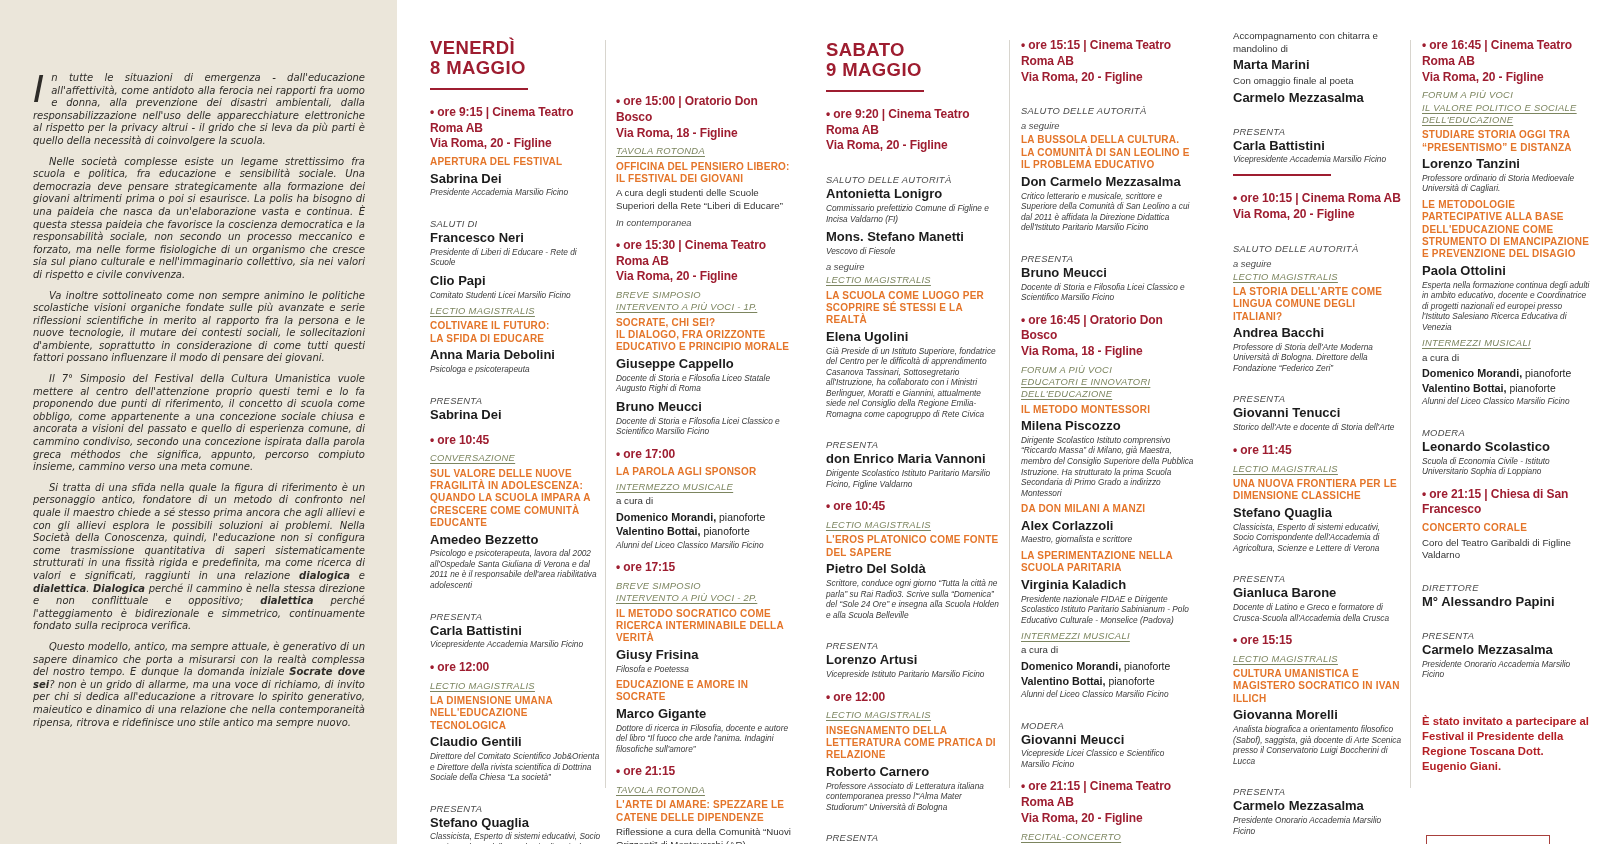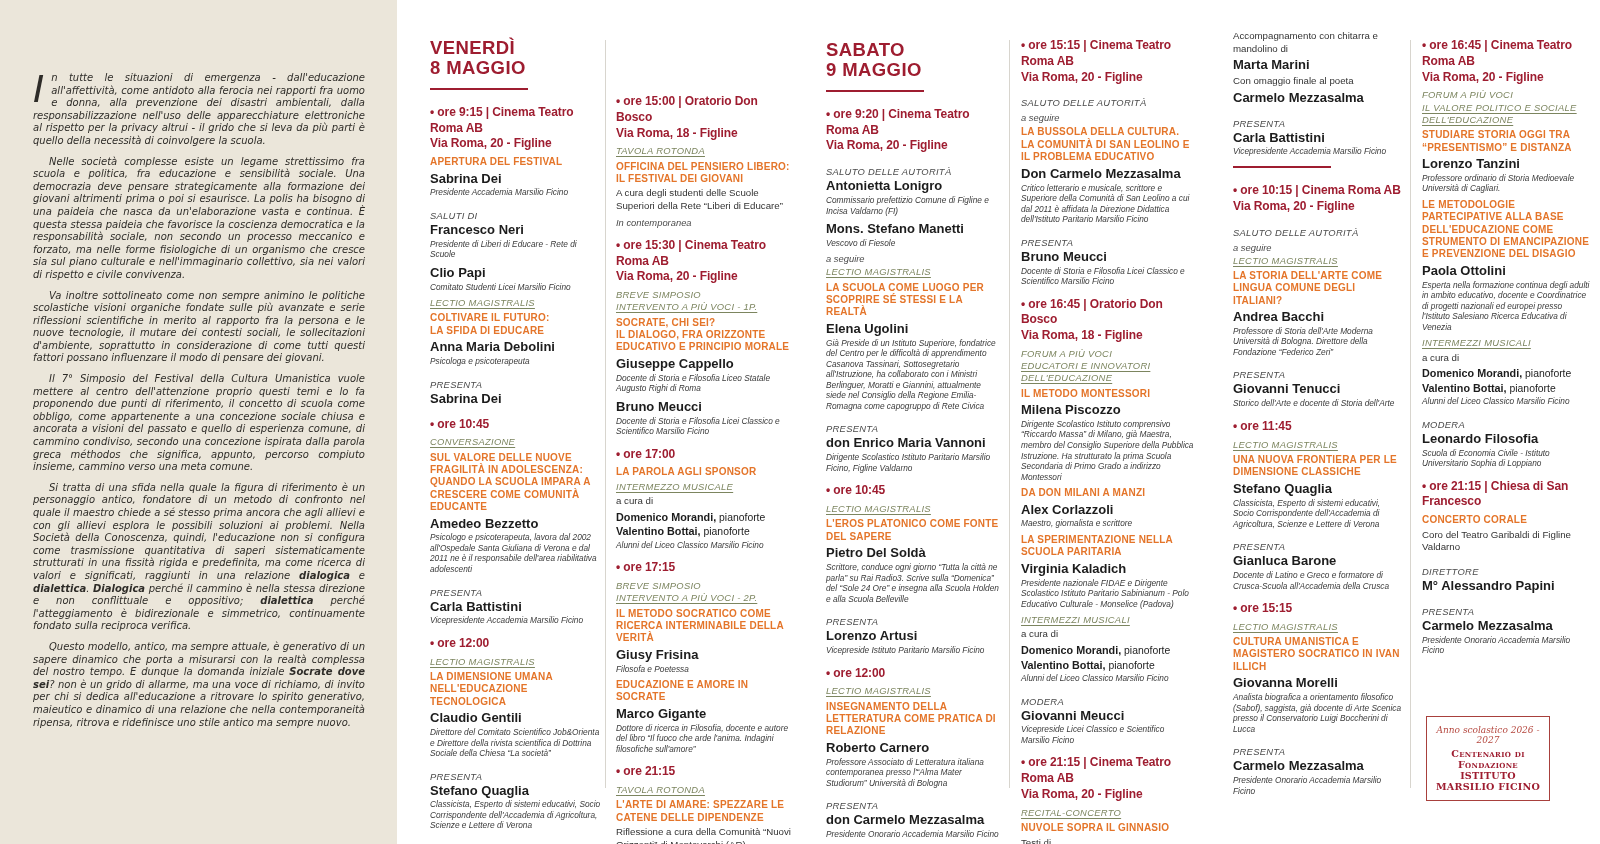--- a/index.html
+++ b/index.html
@@ -40,21 +40,21 @@
   .b{margin:0 0 3px}
   .b-time{color:var(--crimson);font-weight:bold;font-size:12px;line-height:1.32;
     letter-spacing:-.1px;margin:10px 0 4px}
   .b-title{color:var(--orange);font-weight:bold;font-size:10px;line-height:1.24;
     letter-spacing:.2px;margin:3px 0 2px}
   .b-name{color:#1c1c1c;font-weight:bold;font-size:13px;line-height:1.22;margin:1px 0 0}
   .b-bio{color:#3a3a3a;font-style:italic;font-size:8.3px;line-height:1.27;margin:1px 0 5px}
   .b-genre,.b-genre-u{color:var(--olive);font-style:italic;font-size:9.4px;
     letter-spacing:.3px;margin:3px 0 0;line-height:1.3}
   .b-genre-u{text-decoration:underline;text-underline-offset:2px;margin:0 0 2px}
-  .b-role{color:var(--gray);font-style:italic;font-size:9.4px;letter-spacing:.3px;margin:12px 0 1px}
+  .b-role{color:var(--gray);font-style:italic;font-size:9.4px;letter-spacing:.3px;margin:20px 0 1px}
   .b-note-italic{color:var(--gray);font-style:italic;font-size:9.4px;margin:4px 0 2px}
   .b-plain{color:#333;font-size:9.7px;line-height:1.3;margin:2px 0 2px}
   .b-nameline{color:#1c1c1c;font-size:10.4px;line-height:1.3;margin:1px 0 0}
   .b-nameline b{font-size:10.8px}
   .b-note-red{color:var(--note);font-size:11.3px;line-height:1.35;font-weight:bold;margin:34px 0 0}
 
   .anno-box{margin:60px 0 0 4px;width:124px;border:1px solid #a8403c;padding:8px 6px;
     text-align:center;font-family:"DejaVu Serif",serif}
   .anno-box .l1{display:block;color:#b5483f;font-style:italic;font-size:9px;margin-bottom:3px}
   .anno-box .l2{display:block;color:var(--crimson);font-variant:small-caps;font-weight:bold;
@@ -269,30 +269,31 @@
         <div class="b b-name">Lorenzo Tanzini</div>
         <div class="b b-bio">Professore ordinario di Storia Medioevale Università di Cagliari.</div>
         <div class="b b-title">LE METODOLOGIE PARTECIPATIVE ALLA BASE DELL'EDUCAZIONE COME STRUMENTO DI EMANCIPAZIONE E PREVENZIONE DEL DISAGIO</div>
         <div class="b b-name">Paola Ottolini</div>
         <div class="b b-bio">Esperta nella formazione continua degli adulti in ambito educativo, docente e Coordinatrice di progetti nazionali ed europei presso l'Istituto Salesiano Ricerca Educativa di Venezia</div>
         <div class="b b-genre-u">INTERMEZZI MUSICALI</div>
         <div class="b b-plain">a cura di</div>
         <div class="b b-nameline"><b>Domenico Morandi,</b> pianoforte<br><b>Valentino Bottai,</b> pianoforte</div>
         <div class="b b-bio">Alunni del Liceo Classico Marsilio Ficino</div>
         <div class="b b-role">MODERA</div>
-        <div class="b b-name">Leonardo Filosofia</div>
+        <div class="b b-name">Leonardo Scolastico</div>
         <div class="b b-bio">Scuola di Economia Civile - Istituto Universitario Sophia di Loppiano</div>
         <div class="b b-time">• ore 21:15 | Chiesa di San Francesco</div>
         <div class="b b-title">CONCERTO CORALE</div>
         <div class="b b-plain">Coro del Teatro Garibaldi di Figline Valdarno</div>
         <div class="b b-role">DIRETTORE</div>
         <div class="b b-name">M° Alessandro Papini</div>
         <div class="b b-role">PRESENTA</div>
         <div class="b b-name">Carmelo Mezzasalma</div>
         <div class="b b-bio">Presidente Onorario Accademia Marsilio Ficino</div>
+        <div class="b b-note-red">È stato invitato a partecipare al Festival il <b>Presidente della Regione Toscana Dott. Eugenio Giani.</b></div>
         <div class="anno-box">
           <span class="l1">Anno scolastico 2026 - 2027</span>
           <span class="l2">Centenario di Fondazione</span>
           <span class="l3">ISTITUTO MARSILIO FICINO</span>
         </div>
       </div>
     </div>
 </div>
 
 </body></html>

